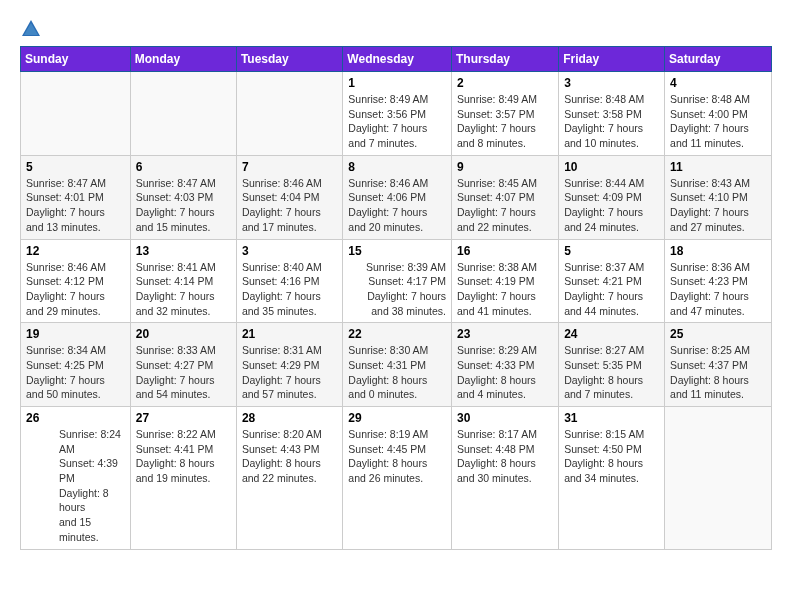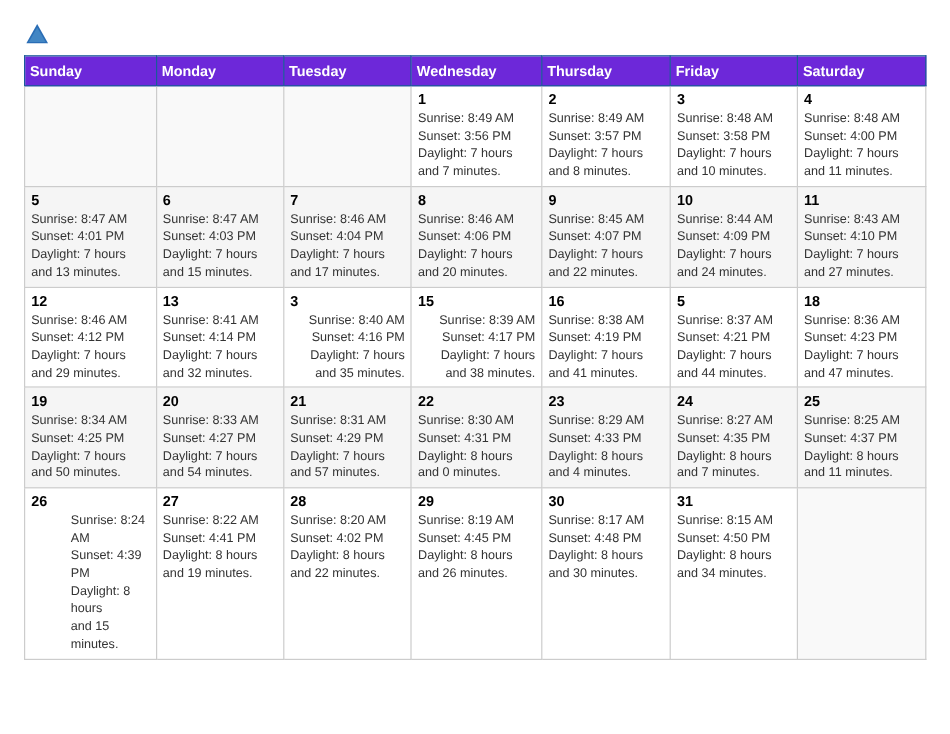--- a/index.html
+++ b/index.html
@@ -207,21 +207,21 @@
           </td>
           <td>
             <div class="day-number">13</div>
             <div class="day-info" style="white-space: pre-line;">Sunrise: 8:41 AM
 Sunset: 4:14 PM
 Daylight: 7 hours
 and 32 minutes.</div>
           </td>
           <td>
             <div class="day-number">3</div>
-            <div class="day-info" style="white-space: pre-line; text-align: right;">Sunrise: 8:40 AM
+            <div class="day-info" style="white-space: pre-line;">Sunrise: 8:40 AM
 Sunset: 4:16 PM
 Daylight: 7 hours
 and 35 minutes.</div>
           </td>
           <td>
             <div class="day-number">15</div>
             <div class="day-info" style="white-space: pre-line; text-align: right;">Sunrise: 8:39 AM
 Sunset: 4:17 PM
 Daylight: 7 hours
 and 38 minutes.</div>
@@ -280,21 +280,21 @@
           <td>
             <div class="day-number">23</div>
             <div class="day-info" style="white-space: pre-line;">Sunrise: 8:29 AM
 Sunset: 4:33 PM
 Daylight: 8 hours
 and 4 minutes.</div>
           </td>
           <td>
             <div class="day-number">24</div>
             <div class="day-info" style="white-space: pre-line;">Sunrise: 8:27 AM
-Sunset: 4:35 PM
+Sunset: 5:35 PM
 Daylight: 8 hours
 and 7 minutes.</div>
           </td>
           <td>
             <div class="day-number">25</div>
             <div class="day-info" style="white-space: pre-line;">Sunrise: 8:25 AM
 Sunset: 4:37 PM
 Daylight: 8 hours
 and 11 minutes.</div>
           </td>
@@ -310,21 +310,21 @@
           <td>
             <div class="day-number">27</div>
             <div class="day-info" style="white-space: pre-line;">Sunrise: 8:22 AM
 Sunset: 4:41 PM
 Daylight: 8 hours
 and 19 minutes.</div>
           </td>
           <td>
             <div class="day-number">28</div>
             <div class="day-info" style="white-space: pre-line;">Sunrise: 8:20 AM
-Sunset: 4:02 PM
+Sunset: 4:43 PM
 Daylight: 8 hours
 and 22 minutes.</div>
           </td>
           <td>
             <div class="day-number">29</div>
             <div class="day-info" style="white-space: pre-line;">Sunrise: 8:19 AM
 Sunset: 4:45 PM
 Daylight: 8 hours
 and 26 minutes.</div>
           </td>

